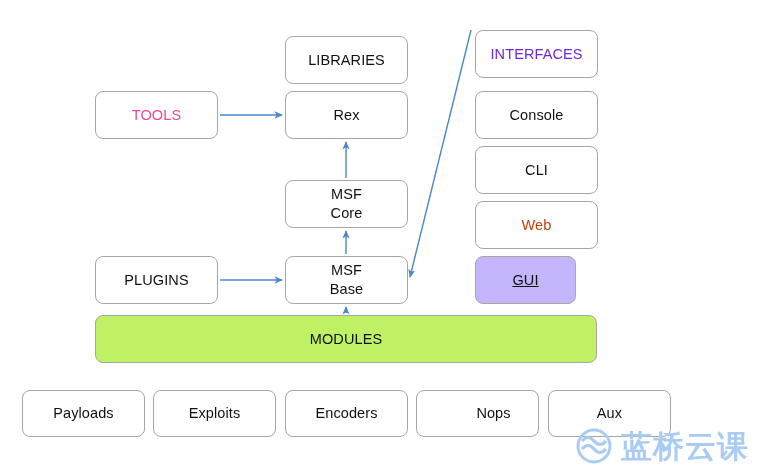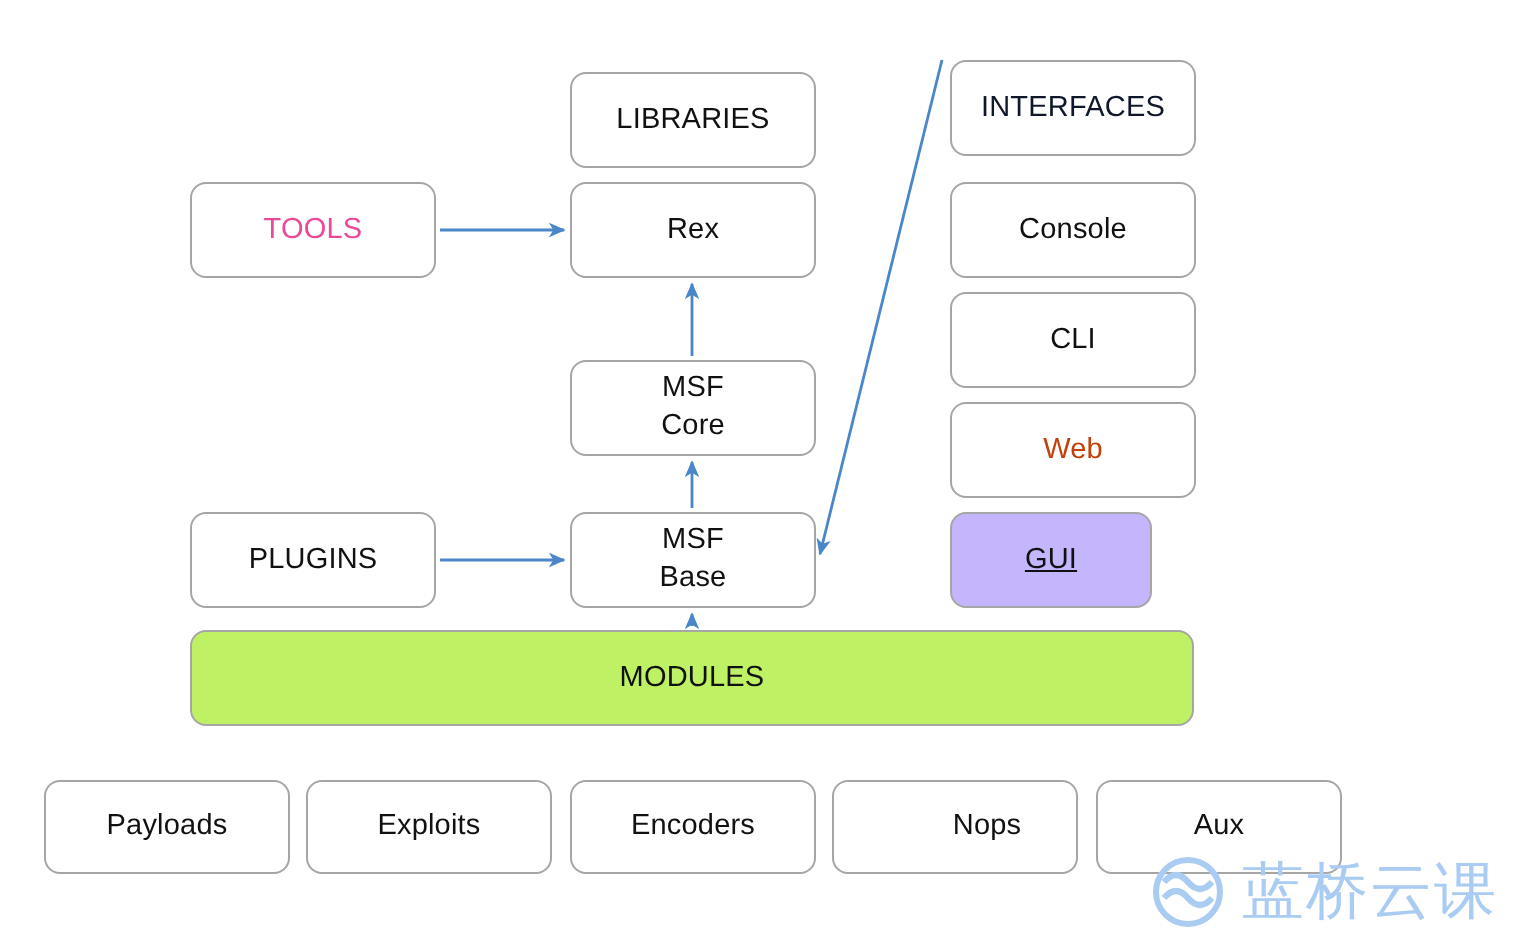--- a/index.html
+++ b/index.html
@@ -55,21 +55,21 @@
     width: 190px;
     height: 44px;
     display: flex;
     align-items: center;
     gap: 6px;
     opacity: 1;
   }
   #watermark .wm-text {
     color: #aaccf2;
     font-size: 31px;
-    font-weight: normal;
+    font-weight: bold;
     letter-spacing: 1px;
     font-family: "DejaVu Sans", "Liberation Sans", sans-serif;
     line-height: 1;
   }
 </style>
 </head>
 <body>
 
 <div id="canvas">
 
@@ -92,21 +92,21 @@
   <div id="node-layer">
       <div class="node" style="left: 285px; top: 36px; width: 123px; height: 48px; border-color: rgb(166, 166, 166); background: rgb(255, 255, 255); color: rgb(17, 17, 17);"><span class="node-label">LIBRARIES</span></div>
       <div class="node" style="left: 95px; top: 91px; width: 123px; height: 48px; border-color: rgb(166, 166, 166); background: rgb(255, 255, 255); color: #ec4899;"><span class="node-label">TOOLS</span></div>
       <div class="node" style="left: 285px; top: 91px; width: 123px; height: 48px; border-color: rgb(166, 166, 166); background: rgb(255, 255, 255); color: rgb(17, 17, 17);"><span class="node-label">Rex</span></div>
       <div class="node" style="left: 285px; top: 180px; width: 123px; height: 48px; border-color: rgb(166, 166, 166); background: rgb(255, 255, 255); color: rgb(17, 17, 17);"><span class="node-label">MSF
 Core</span></div>
       <div class="node" style="left: 95px; top: 256px; width: 123px; height: 48px; border-color: rgb(166, 166, 166); background: rgb(255, 255, 255); color: rgb(17, 17, 17);"><span class="node-label">PLUGINS</span></div>
       <div class="node" style="left: 285px; top: 256px; width: 123px; height: 48px; border-color: rgb(166, 166, 166); background: rgb(255, 255, 255); color: rgb(17, 17, 17);"><span class="node-label">MSF
 Base</span></div>
       <div class="node" style="left: 95px; top: 315px; width: 502px; height: 48px; border-color: rgb(166, 166, 166); background: #bef264; color: rgb(17, 17, 17);"><span class="node-label">MODULES</span></div>
-      <div class="node" style="left: 475px; top: 30px; width: 123px; height: 48px; border-color: rgb(166, 166, 166); background: rgb(255, 255, 255); color: #0f172a;"><span class="node-label">INTERFACES</span></div>
+      <div class="node" style="left: 475px; top: 30px; width: 123px; height: 48px; border-color: rgb(166, 166, 166); background: rgb(255, 255, 255); color: #6d28d9;"><span class="node-label">INTERFACES</span></div>
       <div class="node" style="left: 475px; top: 91px; width: 123px; height: 48px; border-color: rgb(166, 166, 166); background: rgb(255, 255, 255); color: rgb(17, 17, 17);"><span class="node-label">Console</span></div>
       <div class="node" style="left: 475px; top: 146px; width: 123px; height: 48px; border-color: rgb(166, 166, 166); background: rgb(255, 255, 255); color: rgb(17, 17, 17);"><span class="node-label">CLI</span></div>
       <div class="node" style="left: 475px; top: 201px; width: 123px; height: 48px; border-color: rgb(166, 166, 166); background: rgb(255, 255, 255); color: #c2410c;"><span class="node-label">Web</span></div>
       <div class="node" style="left: 475px; top: 256px; width: 101px; height: 48px; border-color: rgb(166, 166, 166); background: #c4b5fd; color: rgb(17, 17, 17); text-decoration: underline;"><span class="node-label">GUI</span></div>
       <div class="node" style="left: 22px; top: 390px; width: 123px; height: 47px; border-color: rgb(166, 166, 166); background: rgb(255, 255, 255); color: rgb(17, 17, 17);"><span class="node-label">Payloads</span></div>
       <div class="node" style="left: 153px; top: 390px; width: 123px; height: 47px; border-color: rgb(166, 166, 166); background: rgb(255, 255, 255); color: rgb(17, 17, 17);"><span class="node-label">Exploits</span></div>
       <div class="node" style="left: 285px; top: 390px; width: 123px; height: 47px; border-color: rgb(166, 166, 166); background: rgb(255, 255, 255); color: rgb(17, 17, 17);"><span class="node-label">Encoders</span></div>
       <div class="node" style="left: 416px; top: 390px; width: 123px; height: 47px; border-color: rgb(166, 166, 166); background: rgb(255, 255, 255); color: rgb(17, 17, 17); padding-left: 32px;"><span class="node-label">Nops</span></div>
       <div class="node" style="left: 548px; top: 390px; width: 123px; height: 47px; border-color: rgb(166, 166, 166); background: rgb(255, 255, 255); color: rgb(17, 17, 17);"><span class="node-label">Aux</span></div>
     </div>

